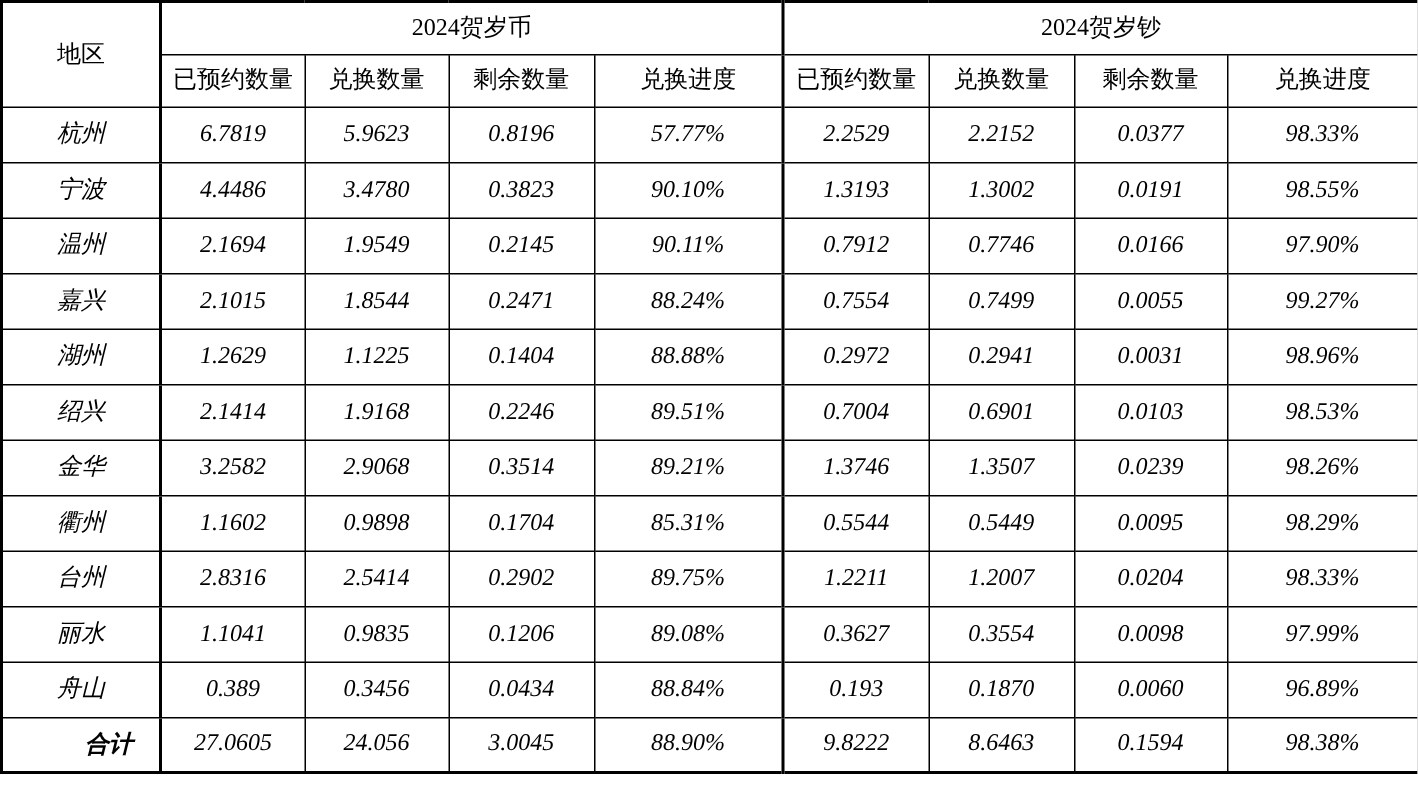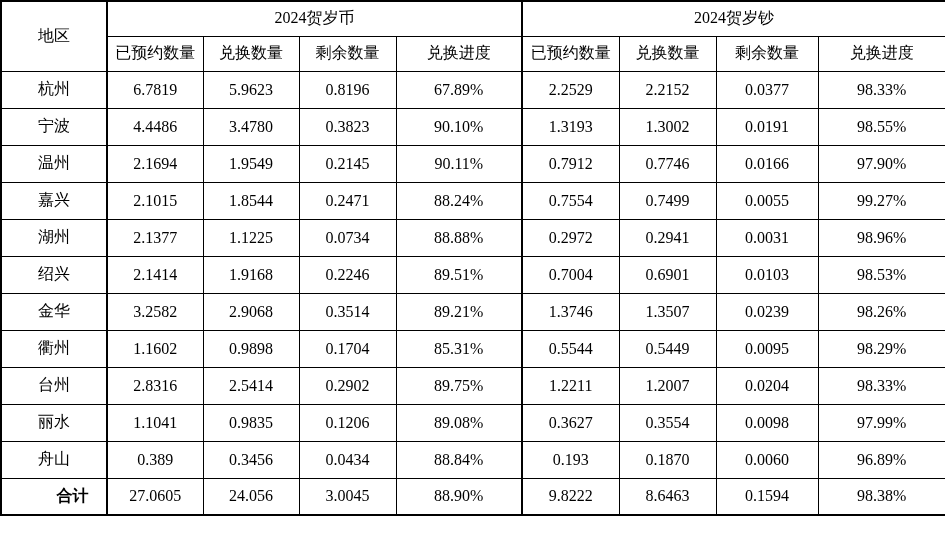--- a/index.html
+++ b/index.html
@@ -27,21 +27,21 @@
   table.main {
     width: 945px; border-collapse: collapse; table-layout: fixed;
     border: 2px solid #000000; font-size: 16px;
   }
   table.main th, table.main td {
     border: 1px solid #000000; text-align: center; vertical-align: middle;
     padding: 0; font-weight: normal; white-space: nowrap; overflow: hidden;
   }
   .thick-right { border-right: 2px solid #000000 !important; }
   thead tr { height: 35px; }
-  tbody tr { height: 37px; }
+  tbody tr { height: 37px; font-style: italic; }
   tbody tr.total-row td.region-cell { font-weight: bold; padding-left: 37px; }
 </style>
 </head>
 <body>
 
 <div class="page">
 
 
 
   <table class="main">
@@ -72,21 +72,21 @@
         <th>剩余数量</th>
         <th>兑换进度</th>
       </tr>
     </thead>
     <tbody id="table-body">
         <tr>
           <td class="region-cell thick-right">杭州</td>
           <td>6.7819</td>
           <td>5.9623</td>
           <td>0.8196</td>
-          <td class="thick-right">67.89%</td>
+          <td class="thick-right">57.77%</td>
           <td>2.2529</td>
           <td>2.2152</td>
           <td>0.0377</td>
           <td>98.33%</td>
         </tr>
         <tr>
           <td class="region-cell thick-right">宁波</td>
           <td>4.4486</td>
           <td>3.4780</td>
           <td>0.3823</td>
@@ -113,23 +113,23 @@
           <td>1.8544</td>
           <td>0.2471</td>
           <td class="thick-right">88.24%</td>
           <td>0.7554</td>
           <td>0.7499</td>
           <td>0.0055</td>
           <td>99.27%</td>
         </tr>
         <tr>
           <td class="region-cell thick-right">湖州</td>
-          <td>2.1377</td>
+          <td>1.2629</td>
           <td>1.1225</td>
-          <td>0.0734</td>
+          <td>0.1404</td>
           <td class="thick-right">88.88%</td>
           <td>0.2972</td>
           <td>0.2941</td>
           <td>0.0031</td>
           <td>98.96%</td>
         </tr>
         <tr>
           <td class="region-cell thick-right">绍兴</td>
           <td>2.1414</td>
           <td>1.9168</td>

